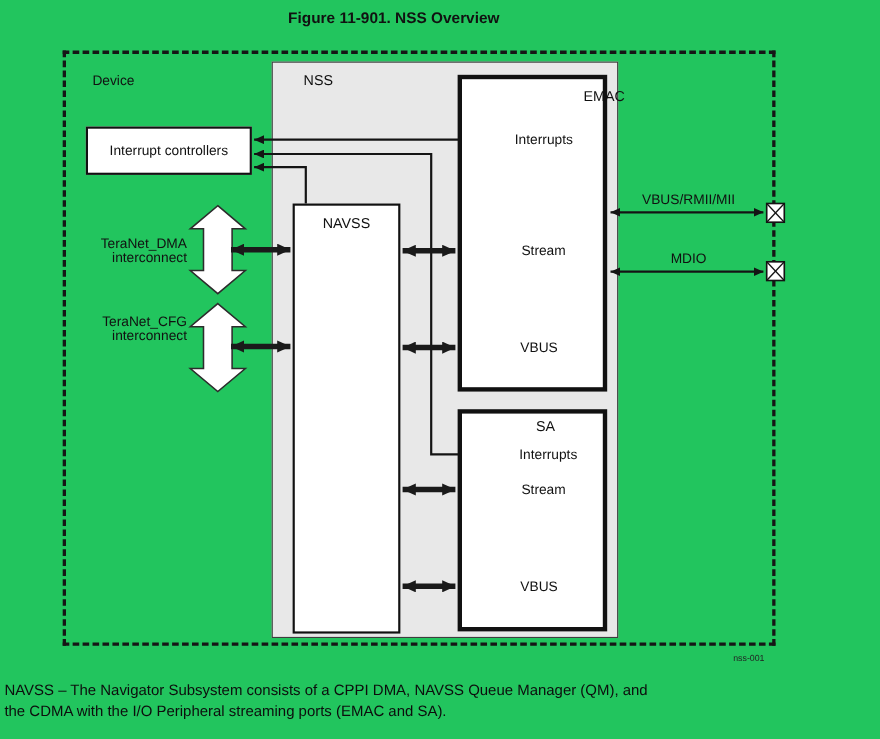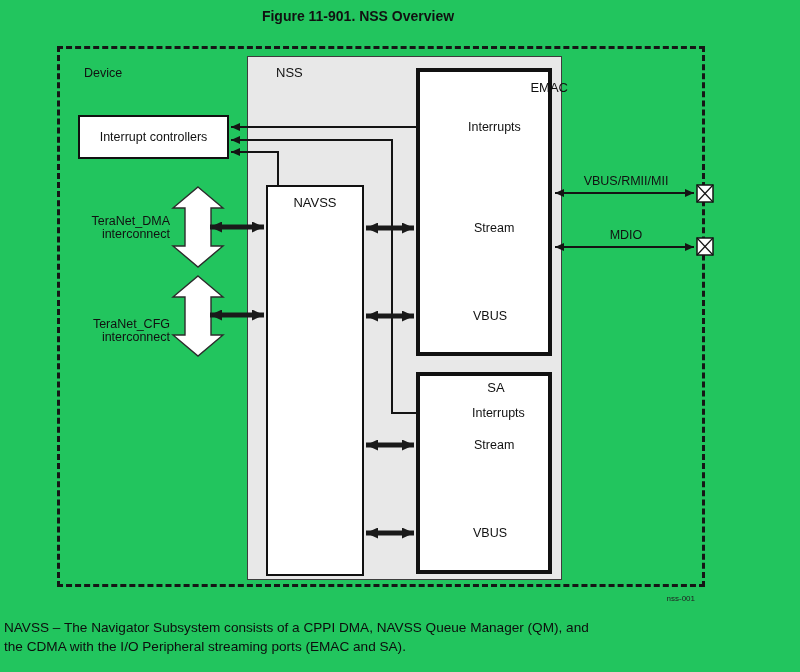--- a/index.html
+++ b/index.html
@@ -23,21 +23,21 @@
   #ic-box span{font-size:12.5px;}
   .port{font-size:12.5px;white-space:nowrap;margin-left:45px;}
   #emac-interrupts{left:423px;top:120px;}
   #emac-stream{left:429px;top:221px;}
   #emac-vbus{left:428px;top:309px;}
   #sa-interrupts{left:427px;top:406px;}
   #sa-stream{left:429px;top:438px;}
   #sa-vbus{left:428px;top:526px;}
   .teranet{width:112px;text-align:right;font-size:12.5px;line-height:13px;}
   #teranet-dma{left:58px;top:215px;}
-  #teranet-cfg{left:58px;top:318px;text-align:right;}
+  #teranet-cfg{left:58px;top:286px;text-align:right;}
   #rgmii-label{left:556px;top:174px;width:140px;text-align:center;font-size:12.5px;}
   #mdio-label{left:556px;top:228px;width:140px;text-align:center;font-size:12.5px;}
   #fig-id{left:610px;top:594px;width:85px;text-align:right;font-size:8px;color:#222;}
   #caption{left:4px;top:618px;width:794px;font-size:13.6px;line-height:19px;color:#0d0d0d;}
   #caption b{font-weight:normal;}
   svg#wires{position:absolute;left:0;top:0;pointer-events:none;}
   .thin{stroke:#141414;stroke-width:2;fill:none;}
   .thick{stroke:#1a1a1a;stroke-width:5;fill:none;}
   .hollow{fill:#ffffff;stroke:#2c2c2c;stroke-width:1.4;}
   .xbox{fill:#ffffff;stroke:#141414;stroke-width:1.5;}

